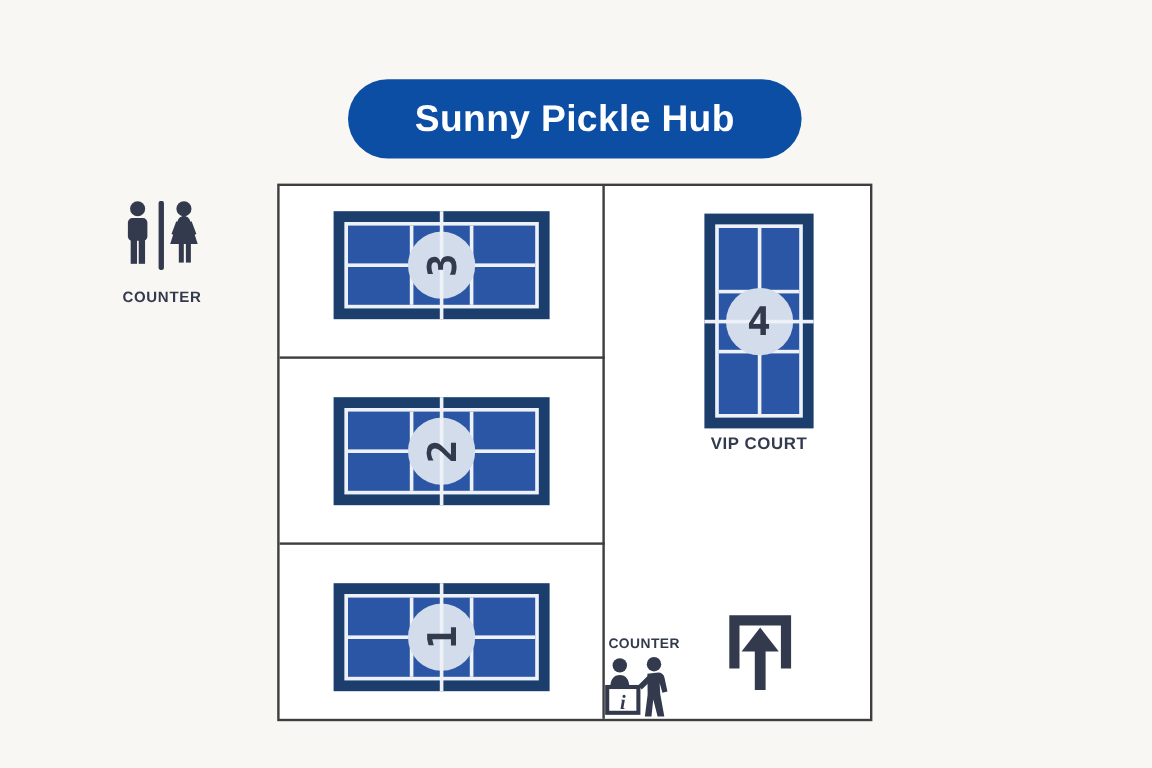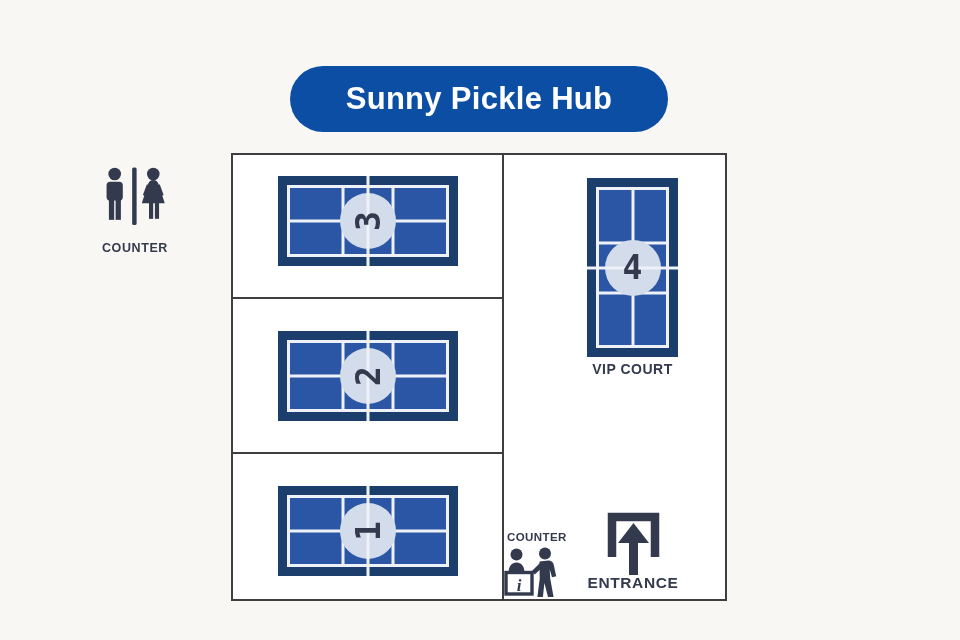--- a/index.html
+++ b/index.html
@@ -171,14 +171,13 @@
       <path d="M35.5,14.5 l9,-1 c2.8,0 4.7,1.6 5.3,4.4 l2.4,11.3 -4.2,1 -2.3,-8 0.5,9.2 3.4,18.6 -5.6,0 -3.6,-14 -1.5,14 -5.5,0 2.3,-18.3 z"></path>
       <path d="M36.5,15.5 l-8.8,8.8 3.1,3.3 9,-8.6 z"></path>
     </g>
   </svg>
 
   <svg class="abs entrance-icon" viewBox="0 0 53 63">
     <path d="M5,45 V5 H48 V45" fill="none" stroke="#333a4d" stroke-width="8.5"></path>
     <polygon class="icon-fill" points="26.5,11 11,31 42,31"></polygon>
     <rect class="icon-fill" x="22" y="29" width="9" height="34"></rect>
   </svg>
-  <div class="abs entrance-label">ENTRANCE</div>
 </div>
 
 </body></html>

